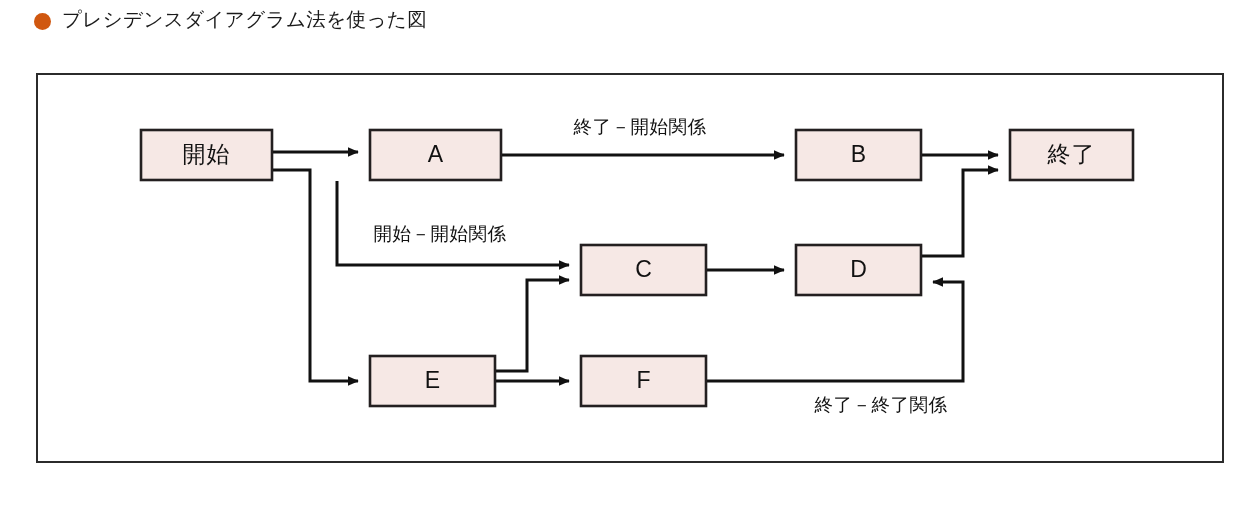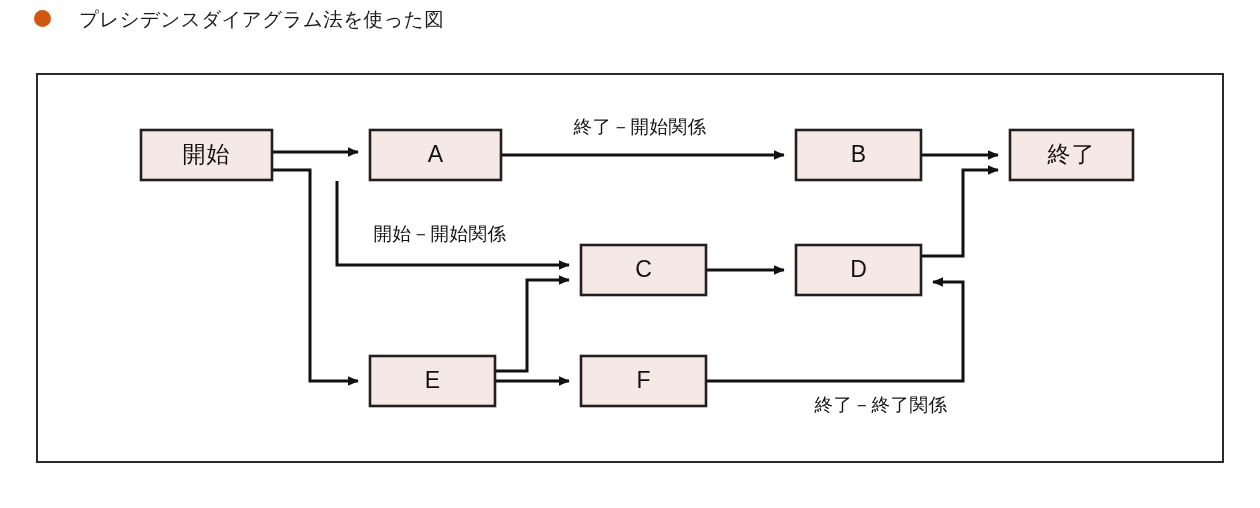--- a/index.html
+++ b/index.html
@@ -18,22 +18,22 @@
     position: relative;
     width: 1260px;
     height: 508px;
   }
   
   .heading {
     position: absolute;
     left: 34px;
     top: 10px;
     display: flex;
-    align-items: flex-start;
-    gap: 28px;
+    align-items: flex-end;
+    gap: 11px;
   }
   .heading-bullet {
     width: 17px;
     height: 17px;
     border-radius: 50%;
     background: #d0570f;
     flex: 0 0 auto;
   }
   .heading-text {
     font-size: 19.5px;

